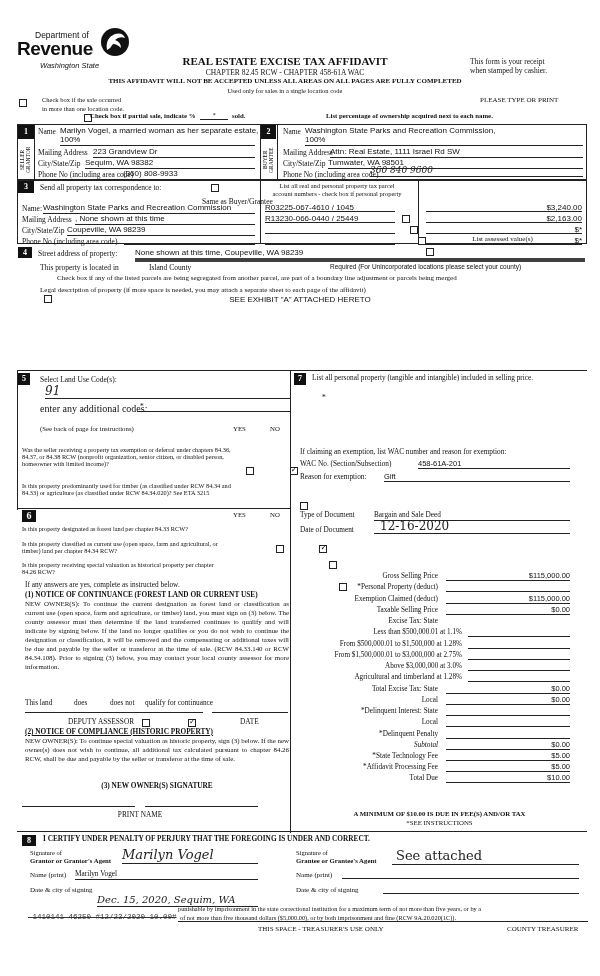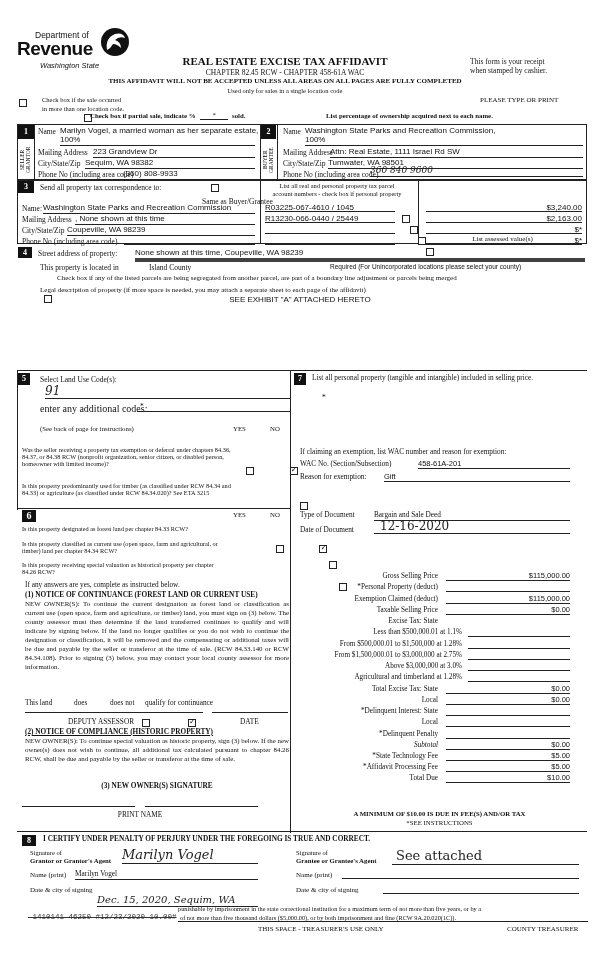--- a/index.html
+++ b/index.html
@@ -228,21 +228,21 @@
     <div class="abs right" style="left: 292px; top: 774px; width: 146px; font-size: 7.2px;">Total Due</div>
     <div class="abs val right" style="left: 446px; top: 773px; width: 124px; height: 10px; border-bottom: 1px solid rgb(34, 34, 34); font-size: 7.5px;">$10.00</div>
   </div>
 
 <div class="abs bold center" style="left:292px;top:810px;width:295px;font-size:6.8px;">A MINIMUM OF $10.00 IS DUE IN FEE(S) AND/OR TAX</div>
 <div class="abs center" style="left:292px;top:819px;width:295px;font-size:6.8px;">*SEE INSTRUCTIONS</div>
 <div class="abs" style="left:17px;top:831px;width:570px;border-top:1px solid #222;"></div>
 
 
 <div class="num" style="left:22px;top:835px;width:14px;height:11px;line-height:11px;">8</div>
-<div class="abs bold" style="left:43px;top:835px;font-size:7.3px;">I CERTIFY UNDER PENALTY OF PERJURY UNDER THE FOREGOING IS TRUE AND CORRECT.</div>
+<div class="abs bold" style="left:43px;top:835px;font-size:7.3px;">I CERTIFY UNDER PENALTY OF PERJURY THAT THE FOREGOING IS UNDER AND CORRECT.</div>
 
 <div class="abs" style="left:30px;top:849px;font-size:6.5px;">Signature of</div>
 <div class="abs bold" style="left:30px;top:857px;font-size:6.8px;">Grantor or Grantor's Agent</div>
 <div class="abs hand" style="left:122px;top:847px;width:136px;border-bottom:1px solid #222;font-size:13px;">Marilyn Vogel</div>
 <div class="abs" style="left:30px;top:871px;font-size:7px;">Name (print)</div>
 <div class="abs" style="left:75px;top:870px;width:183px;border-bottom:1px solid #222;font-size:7.3px;">Marilyn Vogel</div>
 <div class="abs" style="left:30px;top:886px;font-size:7px;">Date &amp; city of signing</div>
 <div class="abs hand" style="left:97px;top:881px;width:161px;border-bottom:1px solid #222;font-size:10px;margin-top:13px;">Dec. 15, 2020, Sequim, WA</div>
 
 <div class="abs" style="left:296px;top:849px;font-size:6.5px;">Signature of</div>

